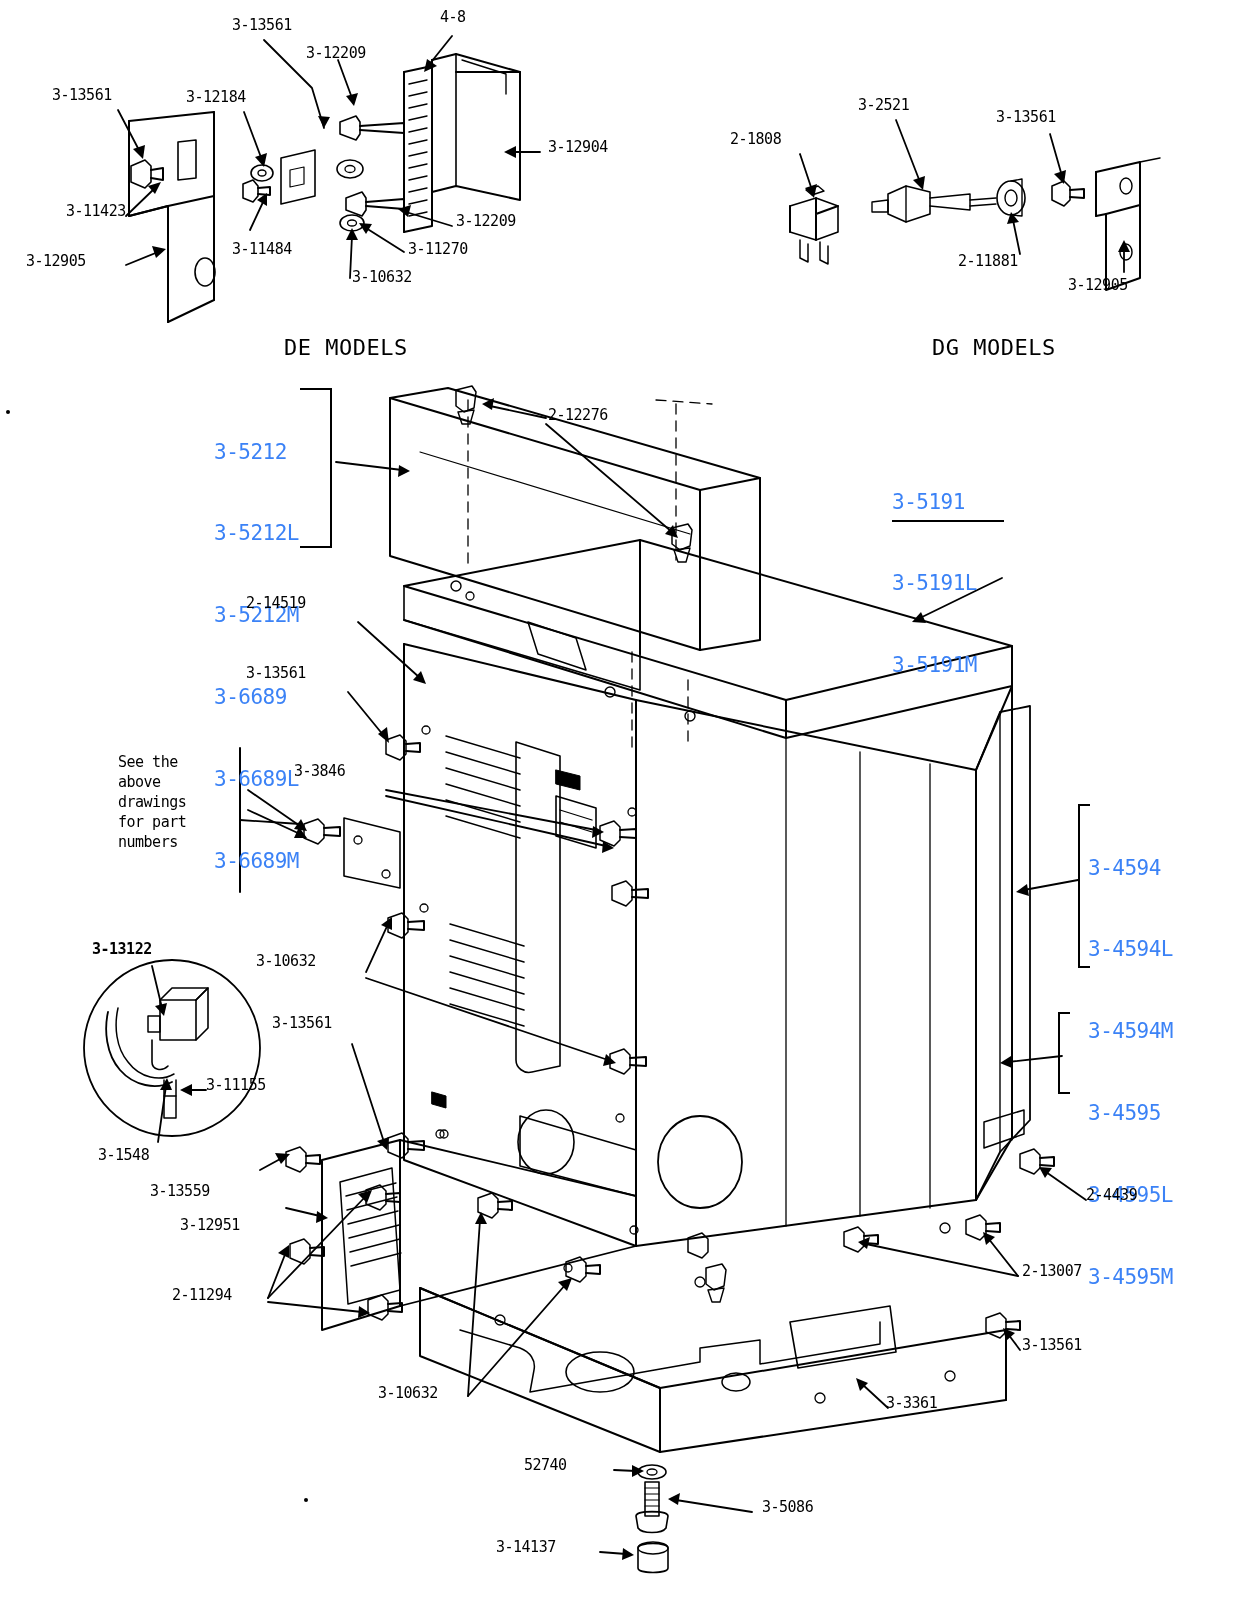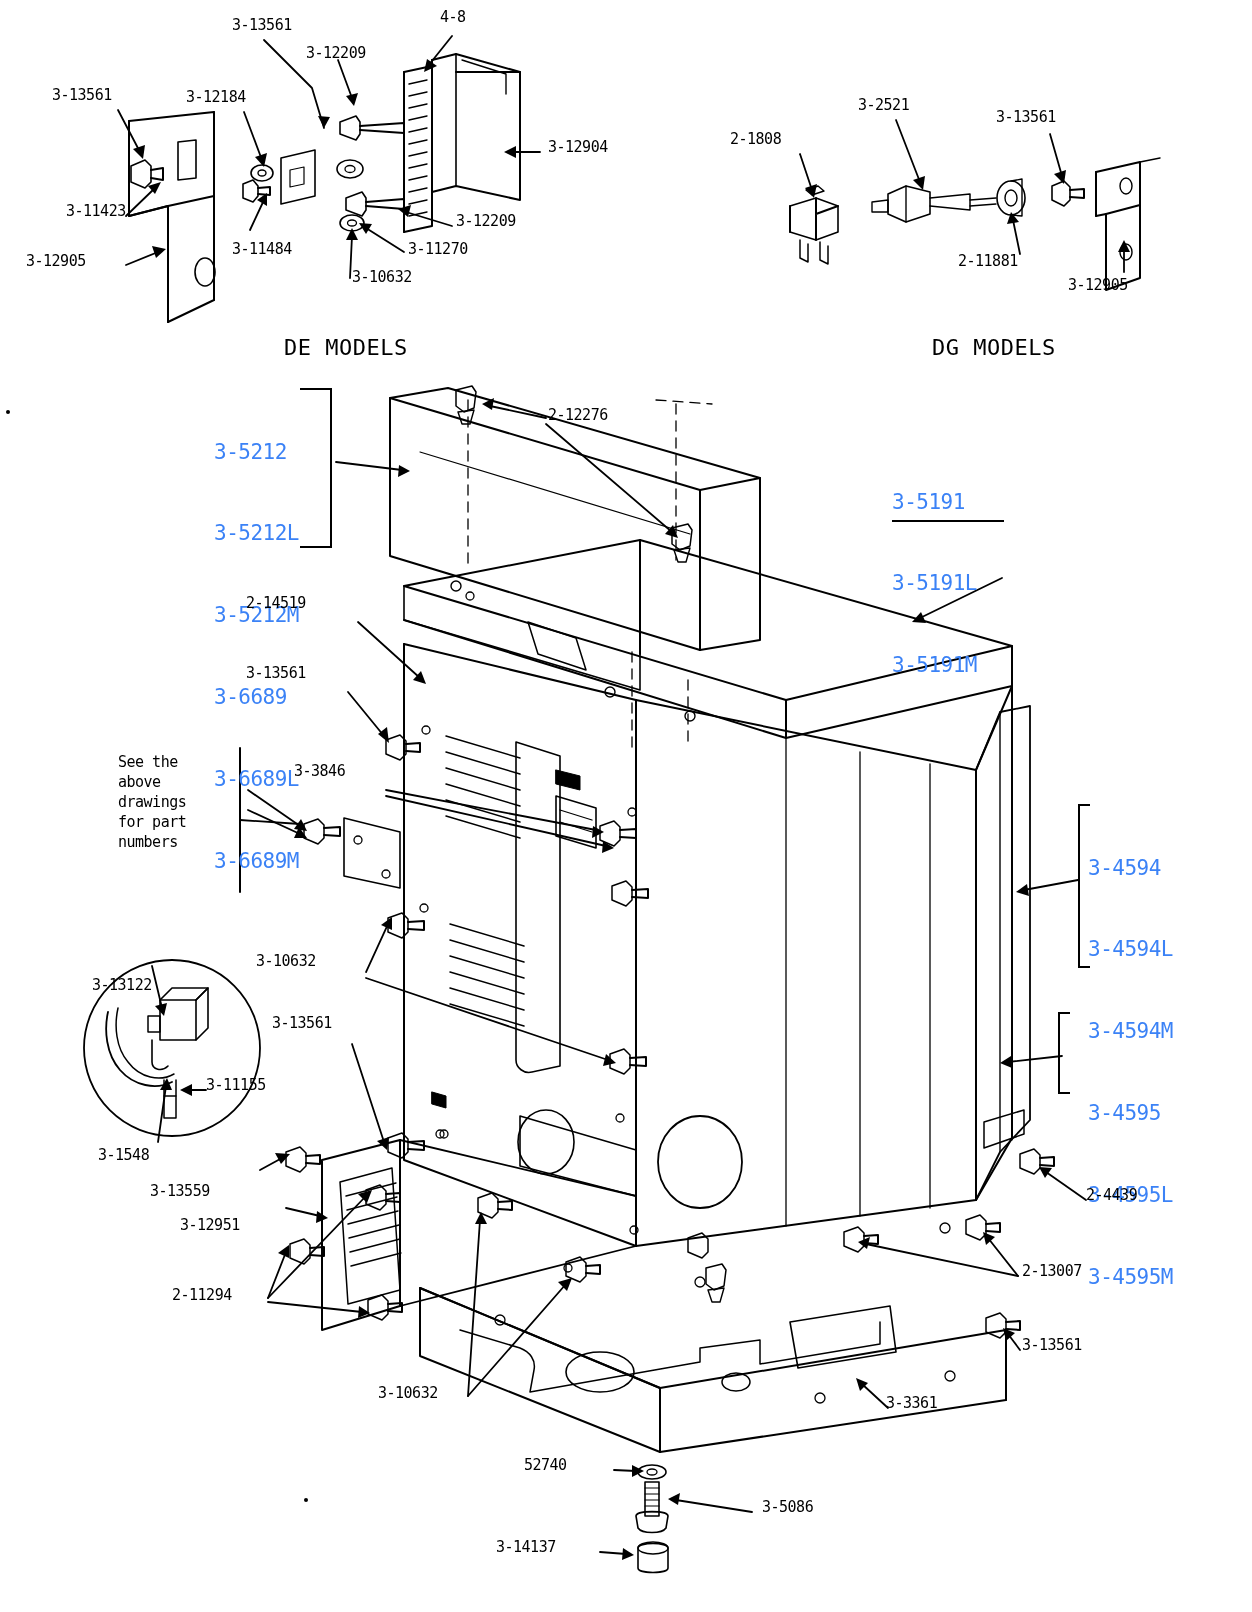--- a/index.html
+++ b/index.html
@@ -446,21 +446,21 @@
   </div>
   <div class="brace" style="left:1078px; top:804px; width:10px; height:160px;"></div>
 
   <div class="brace" style="left:1058px; top:1012px; width:10px; height:78px;"></div>
 
   <div class="lbl" style="left:548px;  top:406px;">2-12276</div>
   <div class="lbl" style="left:246px;  top:594px;">2-14519</div>
   <div class="lbl" style="left:246px;  top:664px;">3-13561</div>
   <div class="lbl" style="left:294px;  top:762px;">3-3846</div>
   <div class="lbl" style="left:256px;  top:952px;">3-10632</div>
-  <div class="lbl" style="left:92px;   top:976px;">3-13122</div>
+  <div class="lbl" style="left:92px;   top:940px;font-weight:bold;">3-13122</div>
   <div class="lbl" style="left:272px;  top:1014px;">3-13561</div>
   <div class="lbl" style="left:206px;  top:1076px;">3-11155</div>
   <div class="lbl" style="left:98px;   top:1146px;">3-1548</div>
   <div class="lbl" style="left:150px;  top:1182px;">3-13559</div>
   <div class="lbl" style="left:180px;  top:1216px;">3-12951</div>
   <div class="lbl" style="left:172px;  top:1286px;">2-11294</div>
   <div class="lbl" style="left:378px;  top:1384px;">3-10632</div>
   <div class="lbl" style="left:1086px; top:1186px;">2-4439</div>
   <div class="lbl" style="left:1022px; top:1262px;">2-13007</div>
   <div class="lbl" style="left:1022px; top:1336px;">3-13561</div>

